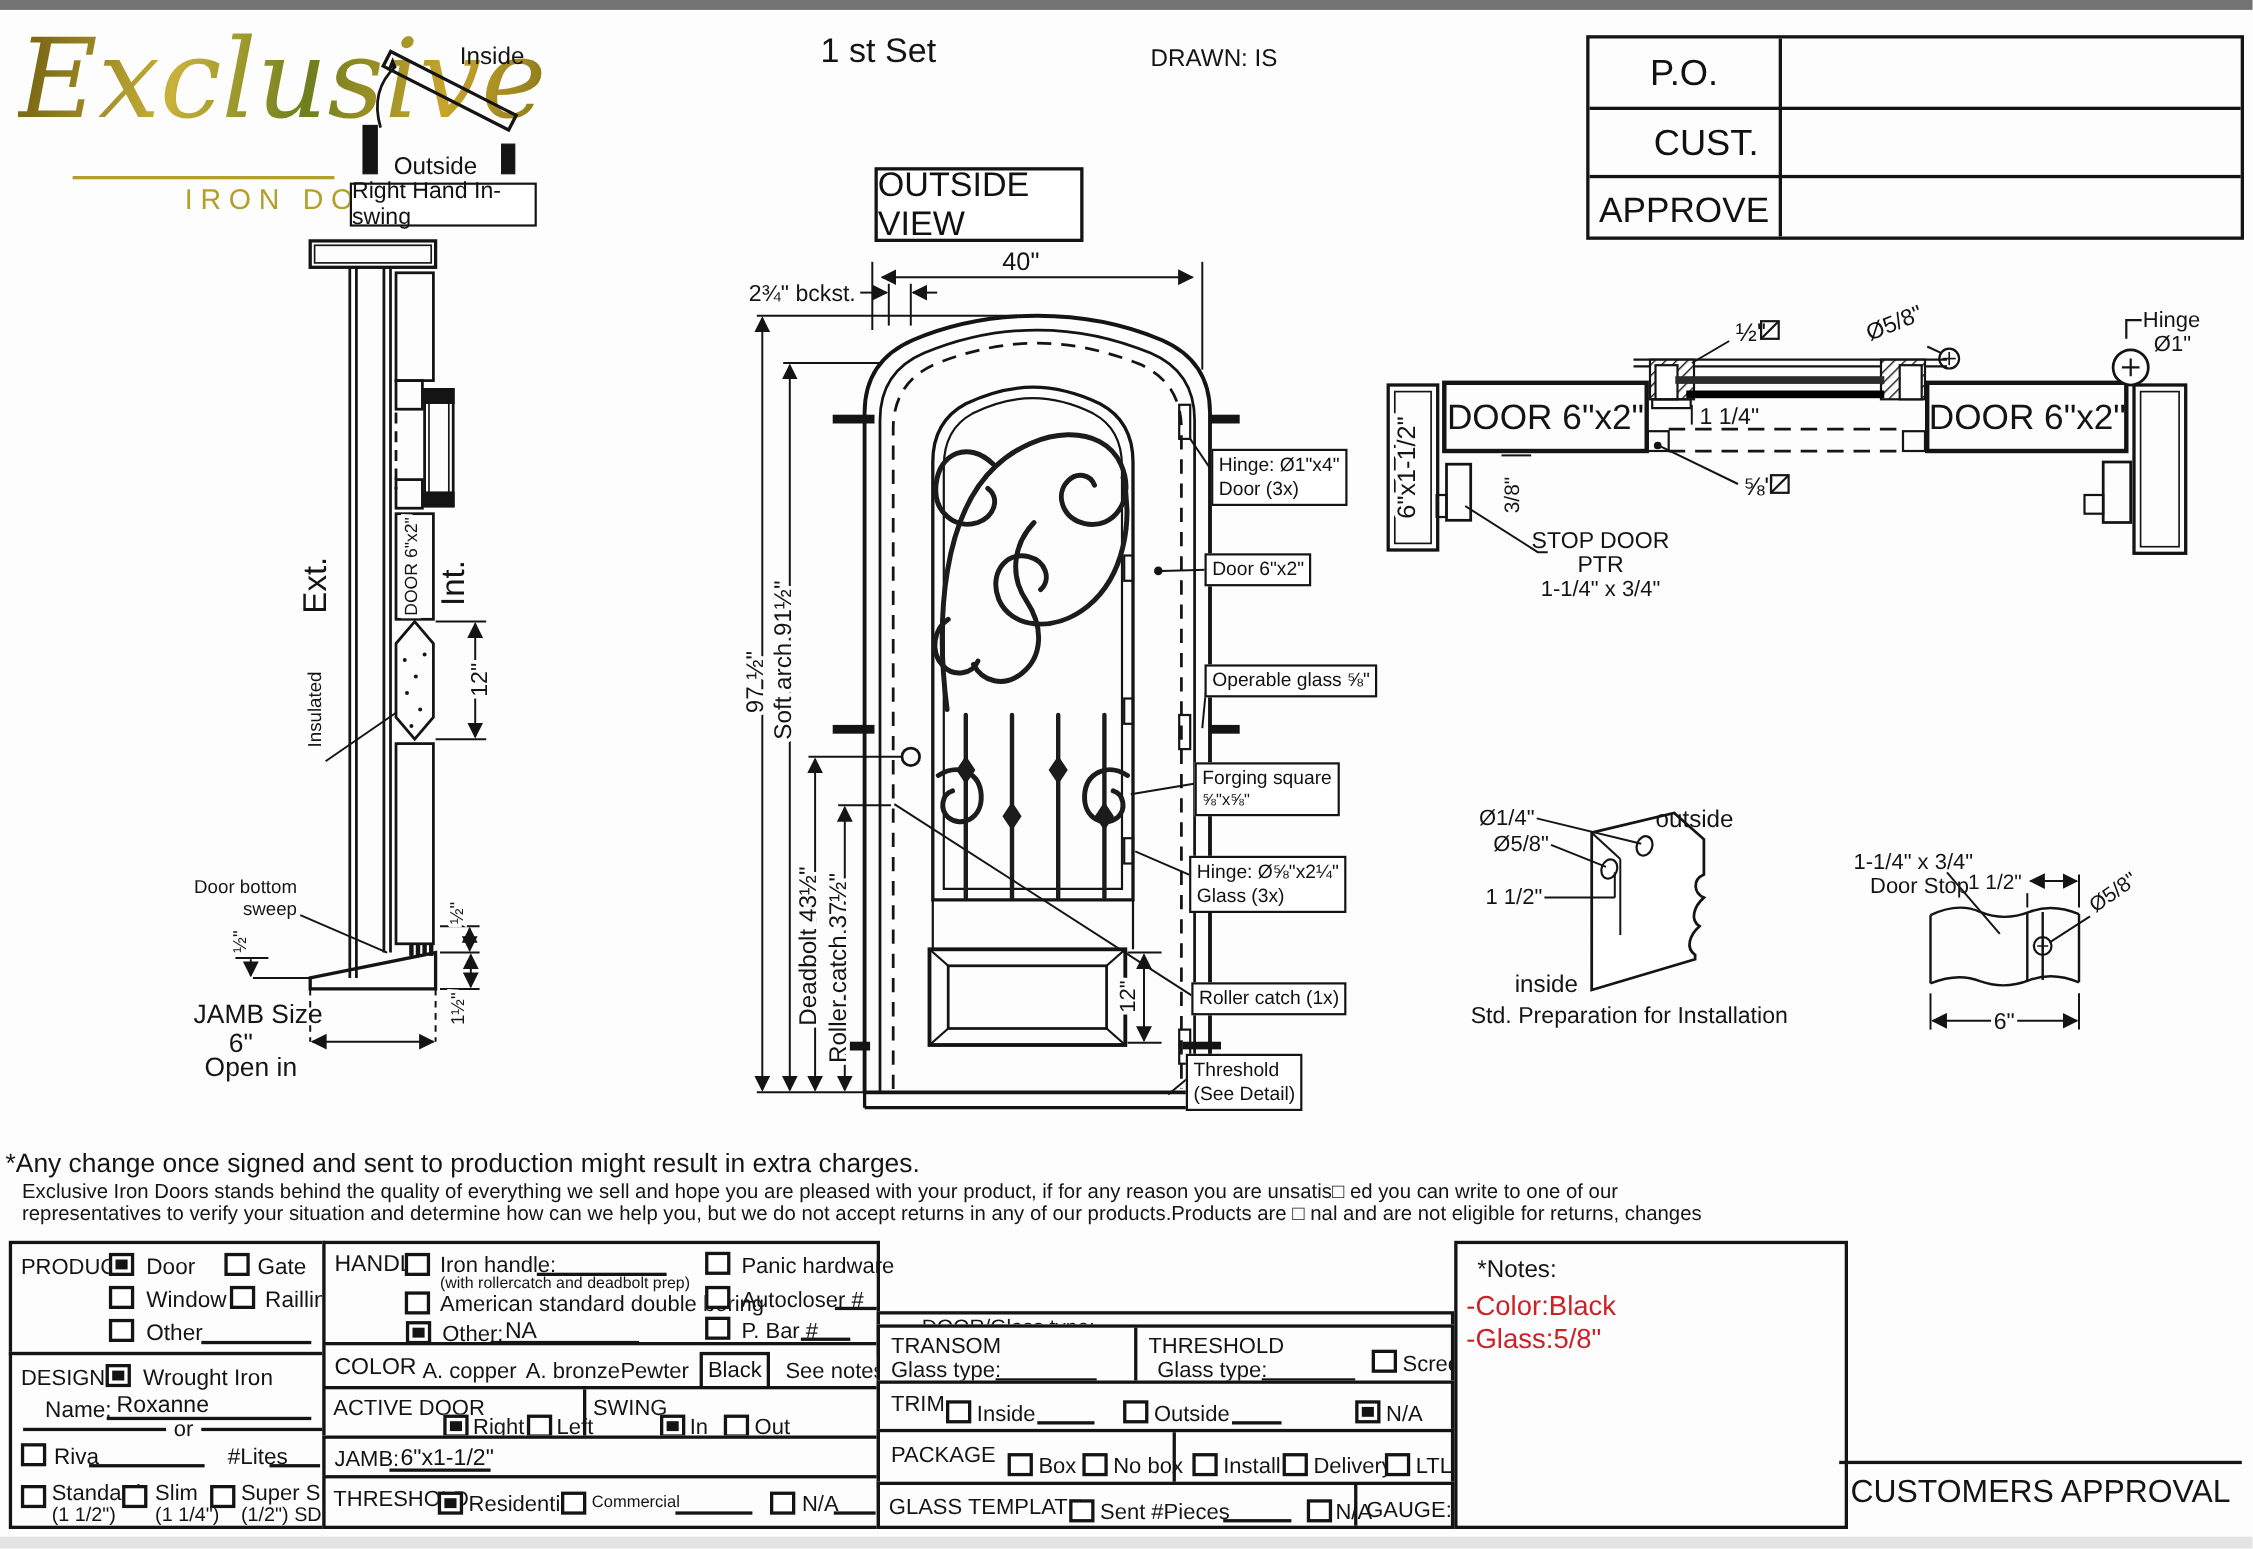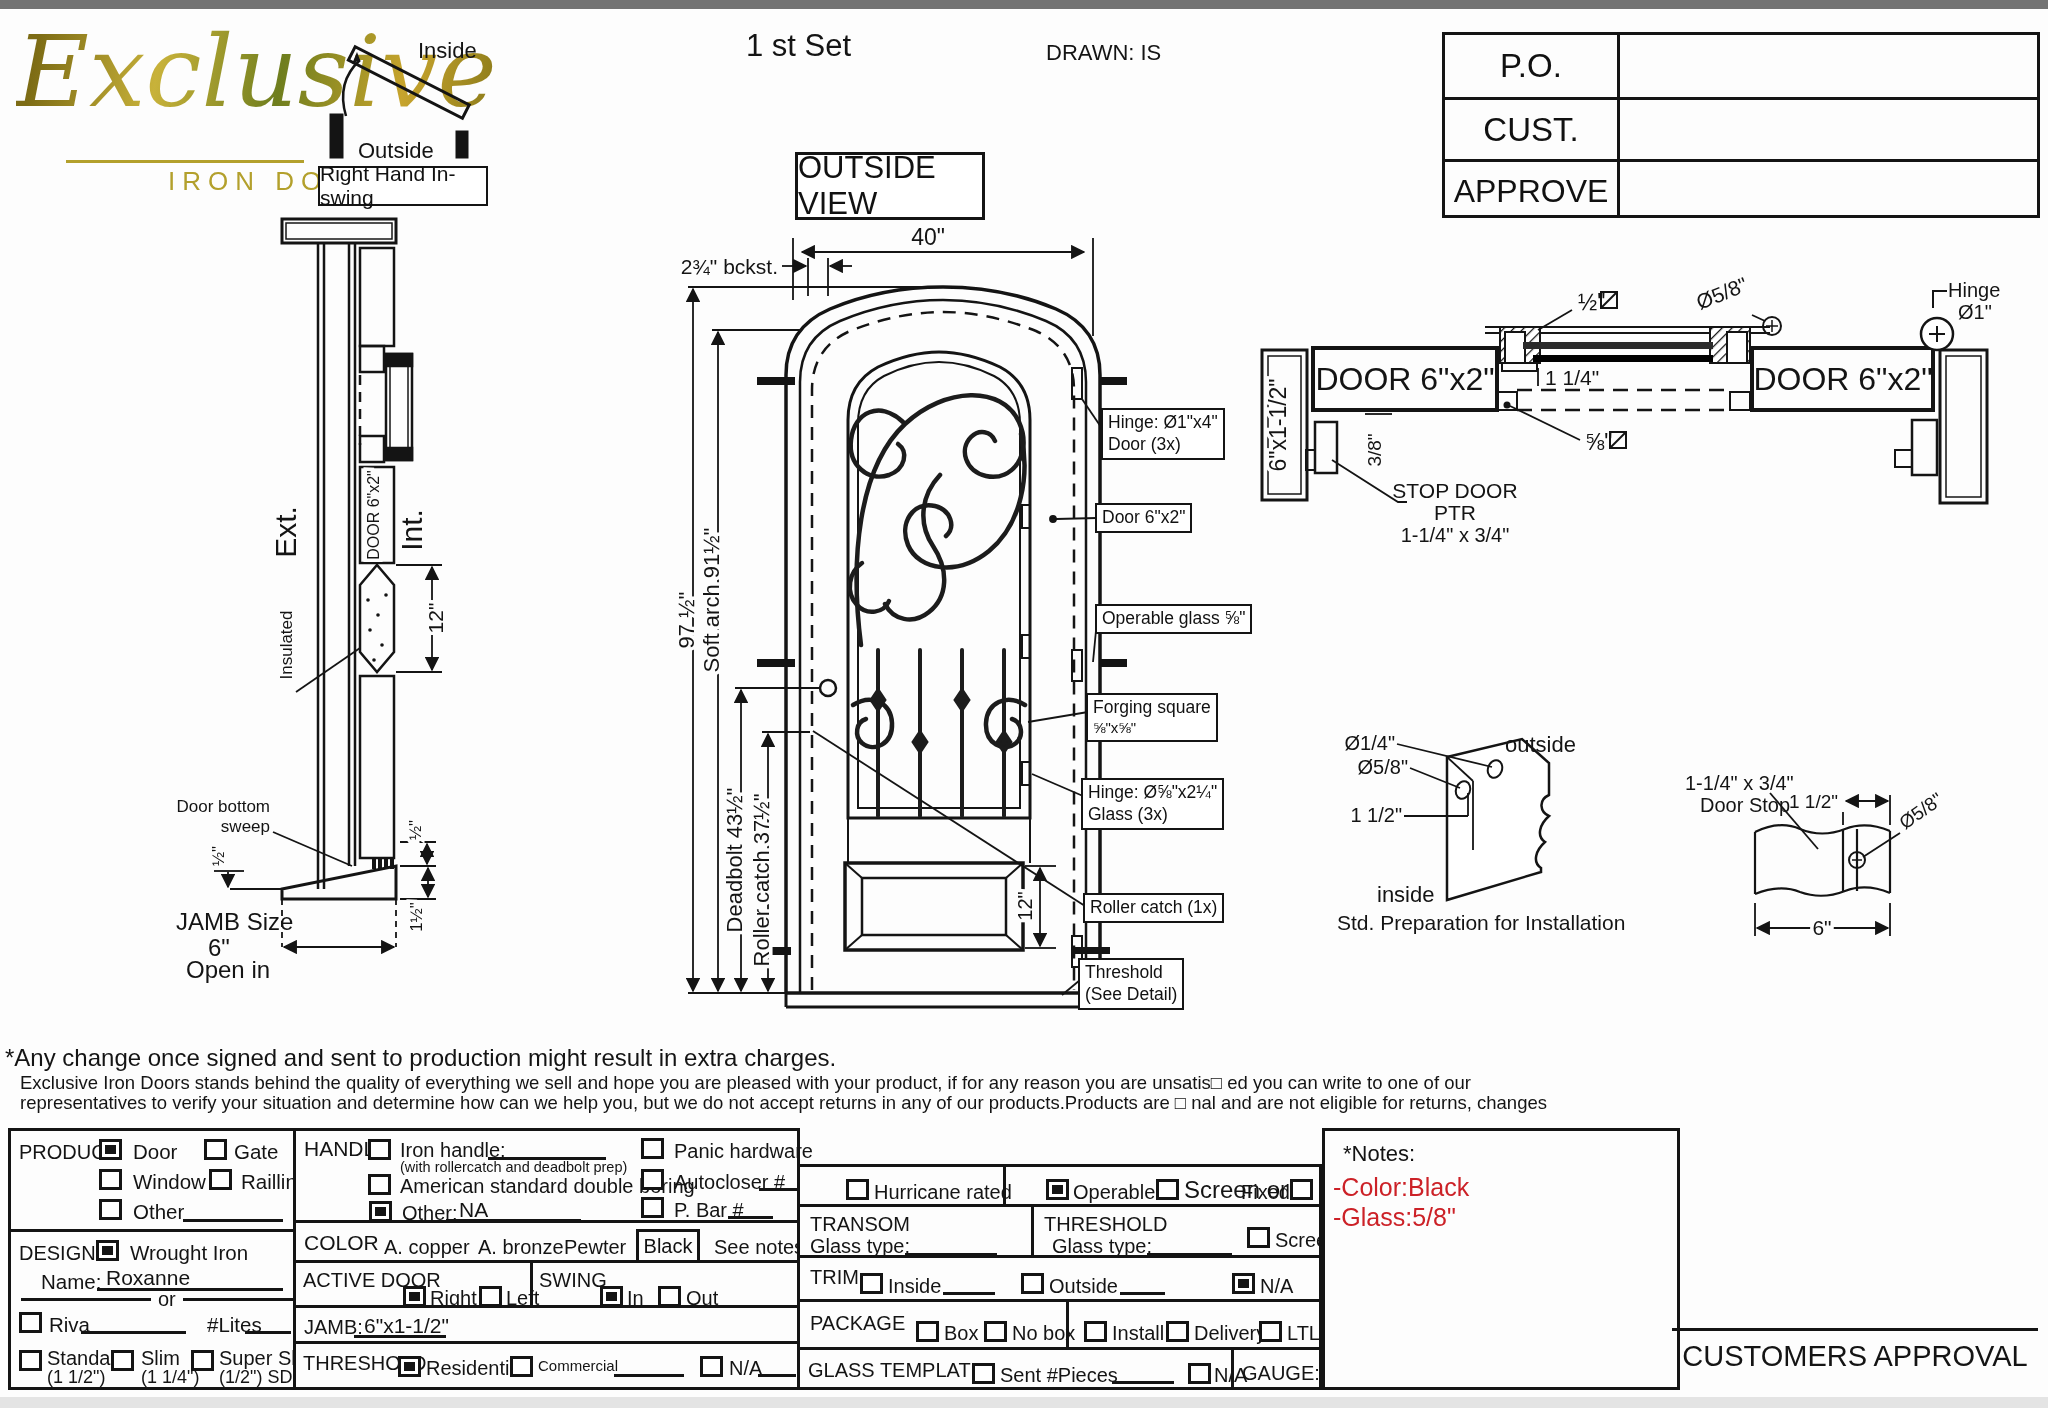--- a/index.html
+++ b/index.html
@@ -58,21 +58,21 @@
   <div class="abs" style="left:795px;top:152px;width:184px;height:62px;border:3.5px solid #141414;display:flex;align-items:center;justify-content:center;background:#fff;">
     <span style="font-size:31px;">OUTSIDE VIEW</span>
   </div>
 
   <div class="abs" style="left:1442px;top:32px;width:598px;height:186px;border:3px solid #141414;box-sizing:border-box;">
     <div class="abs" style="left:172px;top:0;bottom:0;border-left:3px solid #141414;"></div>
     <div class="abs" style="left:0;top:0;width:100%;height:62px;display:flex;">
       <div style="width:172px;display:flex;align-items:center;justify-content:center;font-size:33px;">P.O.</div>
     </div>
     <div class="abs" style="left:0;top:62px;width:100%;height:62px;display:flex;border-top:3px solid #141414;box-sizing:border-box;">
-      <div style="width:172px;display:flex;align-items:center;justify-content:center;font-size:33px;">CUST.</div>
+      <div style="width:172px;display:flex;align-items:center;justify-content:center;font-size:33px;padding-left:20px;">CUST.</div>
       <div style="flex:1;"></div>
     </div>
     <div class="abs" style="left:0;top:124px;width:100%;height:62px;display:flex;border-top:3px solid #141414;box-sizing:border-box;">
       <div style="width:172px;display:flex;align-items:center;justify-content:center;font-size:32px;">APPROVE</div>
       <div style="flex:1;"></div>
     </div>
   </div>
 
   <svg style="left:148px;top:208px;" width="336" height="782" viewBox="148 208 336 782">
     <defs>
@@ -513,32 +513,20 @@
     <span class="txt" style="left:55px;top:20px;font-size:19px;">Frost</span>
     <span class="txt" style="left:126px;top:20px;font-size:19px;">Aquatex</span>
     <span class="txt" style="left:218px;top:20px;font-size:19px;">Rain</span>
     <span class="txt" style="left:295px;top:20px;font-size:19px;">Flemish</span>
     <span class="txt" style="left:385px;top:20px;font-size:19px;">Clear</span>
     <span class="abs" style="left:478px;top:12px;width:42px;height:25px;border:2.5px solid #141414;display:flex;align-items:center;justify-content:center;">
       <span style="font-size:18px;">N/A</span>
     </span>
   </div>
 
-  <div class="sec" style="left:797px;top:1164px;width:525px;height:46px;">
-    <div class="vdiv" style="left:203px;"></div>
-    <span class="cb" style="left:46px;top:12px;"></span>
-    <span class="txt" style="left:74px;top:14px;font-size:20px;">Hurricane rated</span>
-    <span class="cb checked" style="left:246px;top:12px;"></span>
-    <span class="txt" style="left:273px;top:14px;font-size:20px;">Operable</span>
-    <span class="cb" style="left:356px;top:12px;"></span>
-    <span class="txt" style="left:384px;top:9px;font-size:24px;">Screen or</span>
-    <span class="cb" style="left:490px;top:12px;"></span>
-
-    <span class="txt" style="left:441px;top:14px;font-size:20px;">Fixed</span>
-  </div>
 
   <div class="sec" style="left:797px;top:1204px;width:525px;height:57px;">
     <div class="vdiv" style="left:231px;"></div>
     <span class="txt" style="left:10px;top:6px;font-size:20px;">TRANSOM</span>
     <span class="txt" style="left:10px;top:28px;font-size:20px;">Glass type:</span>
     <span class="ul" style="left:105px;top:26px;width:92px;height:20px;"></span>
     <span class="txt" style="left:244px;top:6px;font-size:20px;">THRESHOLD</span>
     <span class="txt" style="left:252px;top:28px;font-size:20px;">Glass type:</span>
     <span class="ul" style="left:347px;top:26px;width:85px;height:20px;"></span>
     <span class="cb" style="left:447px;top:20px;"></span>

